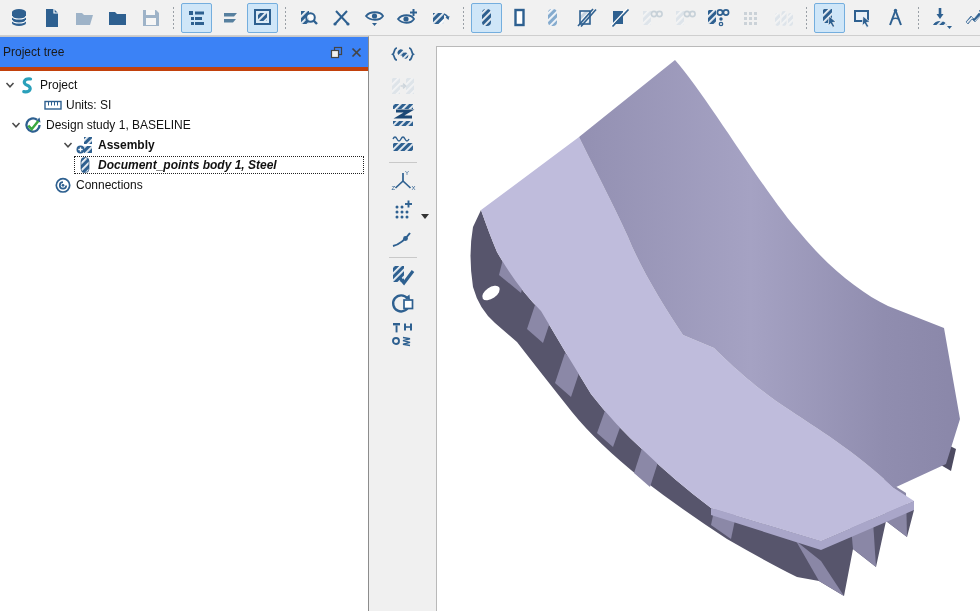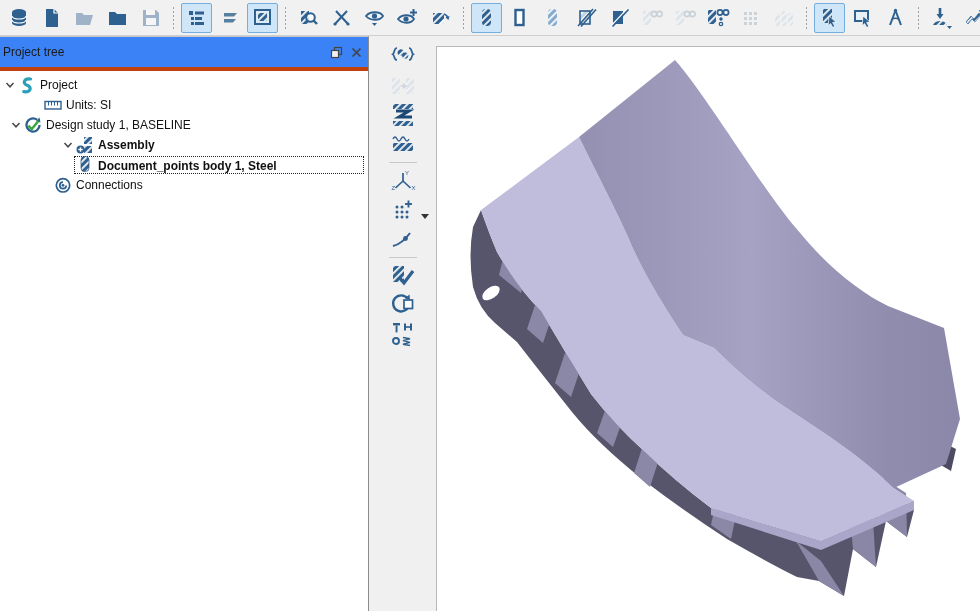--- a/index.html
+++ b/index.html
@@ -24,22 +24,22 @@
     display:flex;align-items:center;font-size:12px;color:#1a1a1a;padding:0 3px;}
   .panel-title{flex:1 1 auto;}
   .ttl-btn{width:18px;height:16px;display:flex;align-items:center;justify-content:center;
     background:transparent;border:none;padding:0;margin-left:2px;}
   #tree{padding-top:4px;font-size:12px;color:#111;}
   .trow{height:20px;display:flex;align-items:center;white-space:nowrap;}
   .slot{width:16px;flex:0 0 auto;display:flex;align-items:center;justify-content:center;}
   .ticon{width:18px;height:18px;flex:0 0 auto;display:flex;align-items:center;justify-content:center;}
   .tlabel{padding-left:4px;}
   .b{font-weight:bold;}
-  .selbox{display:flex;align-items:flex-end;border:1px dotted #222;height:18px;
-    flex:1 1 auto;margin-right:4px;padding-left:1px;}
+  .selbox{display:flex;align-items:center;border:1px dotted #222;height:18px;
+    flex:1 1 auto;margin-right:4px;padding-left:1px;font-style:italic;}
 
   
   #workspace{position:absolute;left:370px;top:36px;right:0;bottom:0;background:#f0f0f0;}
   #side-toolbar{position:absolute;left:0;top:0;width:66px;bottom:0;padding-top:7px;}
   .sb{width:32px;height:28px;margin:0 auto 1px auto;display:flex;align-items:center;justify-content:center;
     background:transparent;border:1px solid transparent;padding:0;position:relative;}
   .sb.dis{opacity:.42;}
   .hsep{width:28px;height:1px;background:#c9c9c9;margin:4px auto;}
   .sb .caret{position:absolute;right:-11px;top:11px;}
 

